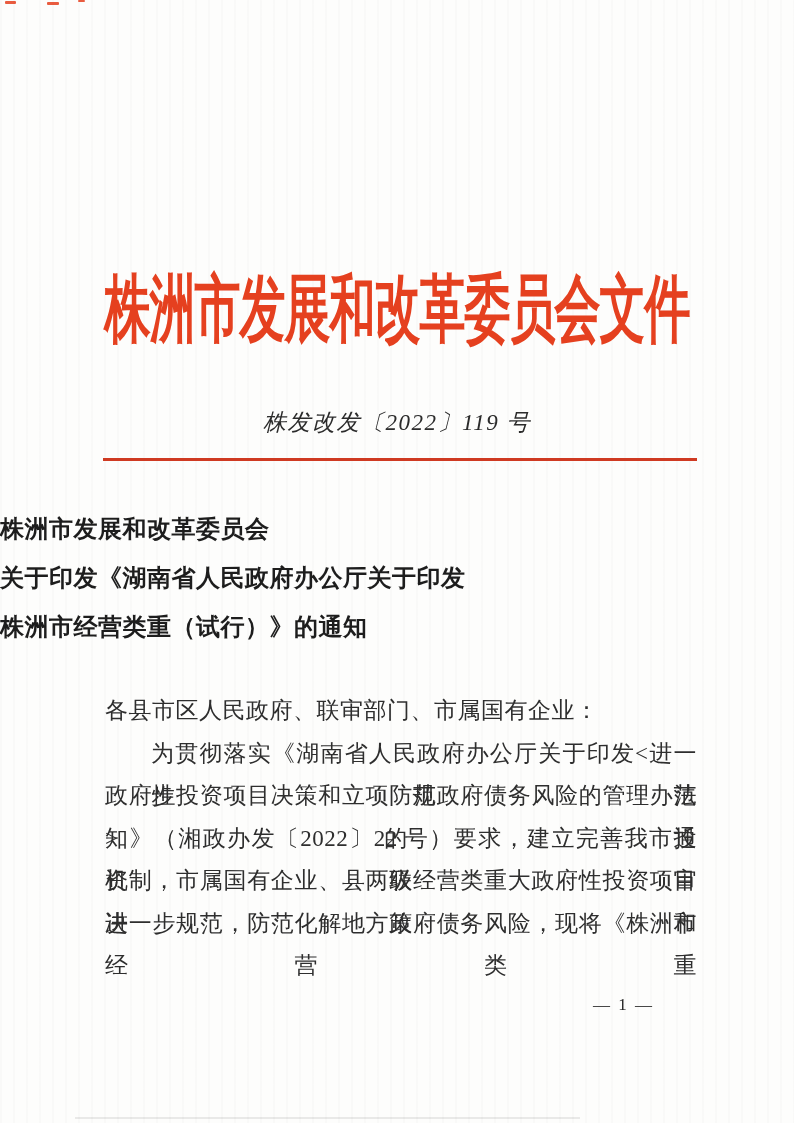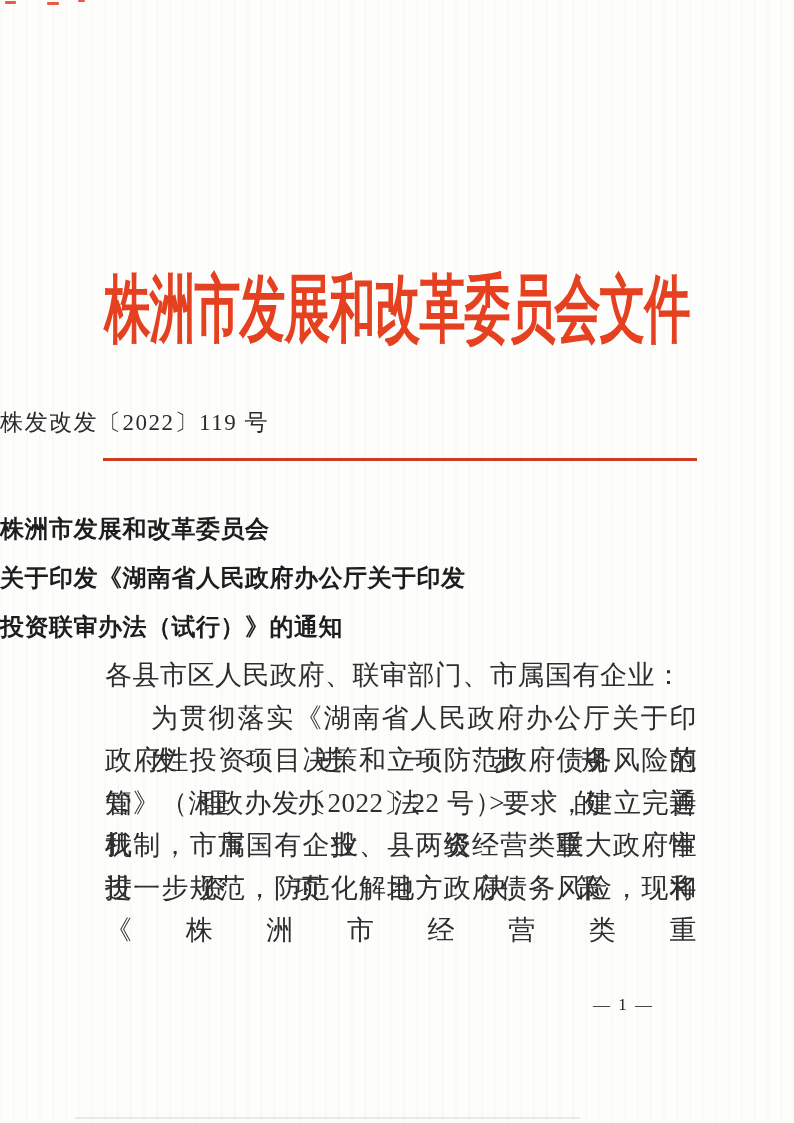--- a/index.html
+++ b/index.html
@@ -41,41 +41,42 @@
     font-size:46px;line-height:46px;
     font-weight:900;
     letter-spacing:-1px;
     color:var(--red);
     transform:scaleY(1.6);
     transform-origin:50% 0;
     white-space:nowrap;
   }
   .doc-number{
     position:absolute;top:407px;left:0;right:0;
-    text-align:left;
+    text-align:center;
     font-size:23px;line-height:32px;
     letter-spacing:1.5px;
     color:#2b2b2b;
+    font-style:italic;
   }
   .red-rule{
     position:absolute;top:458px;left:103px;
     width:594px;height:3px;
     background:var(--rule-red);
   }
   .doc-title{
     position:absolute;top:505px;left:0;right:0;
     text-align:left;
     font-size:24px;line-height:49px;
     font-weight:bold;
     color:var(--ink);
     letter-spacing:0.5px;
   }
   .body-block{
-    position:absolute;top:654px;left:105px;width:592px;
-    font-size:27px;line-height:42.5px;
+    position:absolute;top:690px;left:105px;width:592px;
+    font-size:23px;line-height:42.5px;
     color:var(--body-ink);
     letter-spacing:0.5px;
   }
   .body-line{
     height:42.5px;
     white-space:nowrap;
   }
   .body-line.justify{
     white-space:normal;
     text-align:justify;
@@ -103,21 +104,21 @@
 
 <div class="masthead">株洲市发展和改革委员会文件</div>
 
 <div class="doc-number">株发改发〔2022〕119 号</div>
 
 <div class="red-rule"></div>
 
 <div class="doc-title">
   <div>株洲市发展和改革委员会</div>
   <div>关于印发《湖南省人民政府办公厅关于印发</div>
-  <div>投资联审办法（试行）》的通知</div>
+  <div>株洲市经营类重（试行）》的通知</div>
 </div>
 
 <div class="body-block">
   <div class="body-line">各县市区人民政府、联审部门、市属国有企业：</div>
   <div class="body-line justify indent">为贯彻落实《湖南省人民政府办公厅关于印发&lt;进一步规范</div>
   <div class="body-line justify">政府性投资项目决策和立项防范政府债务风险的管理办法&gt;的通</div>
   <div class="body-line justify">知》（湘政办发〔2022〕22 号）要求，建立完善我市投资联审</div>
   <div class="body-line justify">机制，市属国有企业、县两级经营类重大政府性投资项目决策和</div>
   <div class="body-line justify">进一步规范，防范化解地方政府债务风险，现将《株洲市经营类重</div>
 </div>

